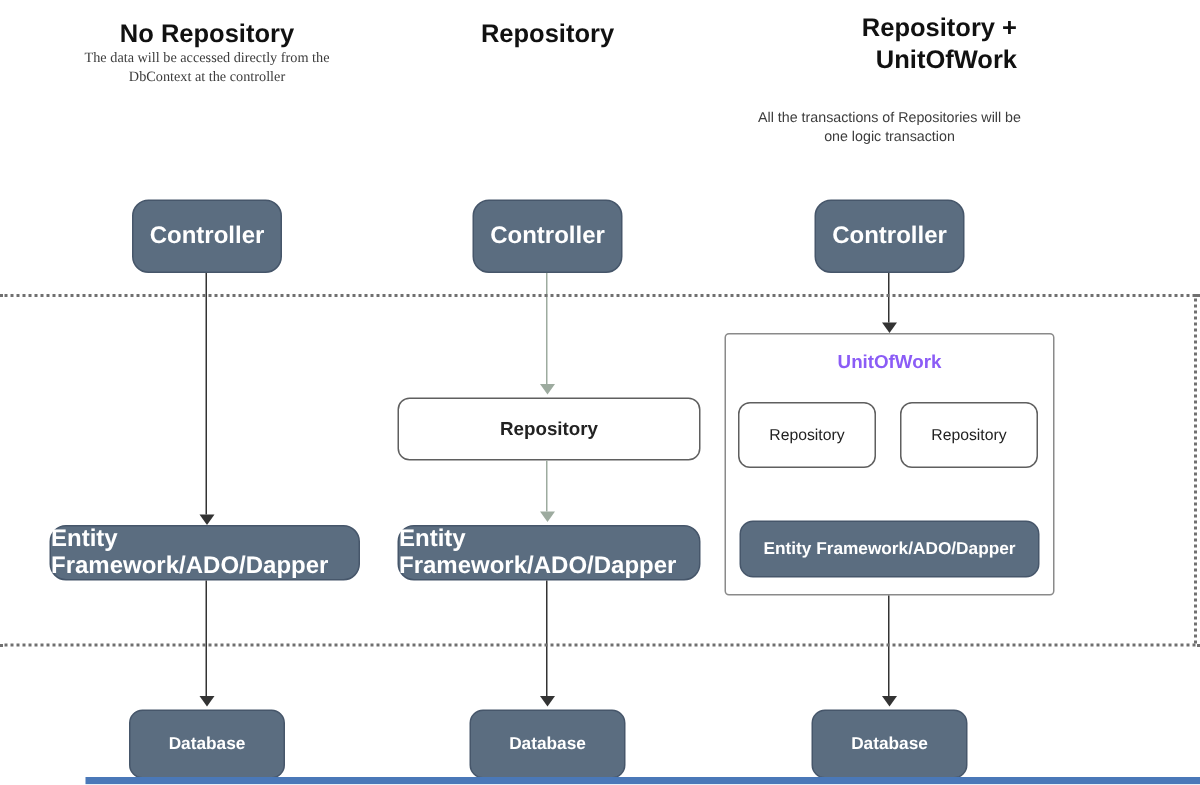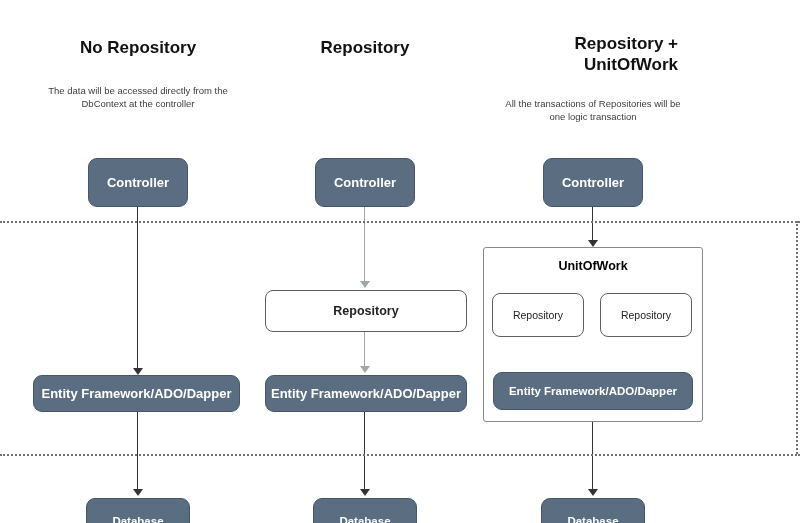--- a/index.html
+++ b/index.html
@@ -1,61 +1,61 @@
 <!DOCTYPE html>
 <html style="--box-fill: #5b6d80; --box-border: #46566a; --box-text: #ffffff; --white-box-border: #5f5f5f; --container-border: #8a8a8a; --dark-arrow: #333333; --light-arrow: #9dab9f; --dotted-line: #707070; --bottom-bar: #4a78b8;"><head>
 <meta charset="utf-8">
 <style>
   html,body{margin:0;padding:0;background:#ffffff;}
   #canvas{
     position:relative;width:800px;height:523px;background:#ffffff;overflow:hidden;
     font-family:"Liberation Sans","DejaVu Sans",sans-serif;color:#1a1a1a;
   }
-  .abs{position:absolute;margin-top:25px;}
+  .abs{position:absolute;}
   .col-title{
     font-size:17px;font-weight:bold;text-align:center;color:#111;line-height:1.25;
   }
   .col-desc{
     font-size:9.5px;color:#3c3c3c;text-align:center;line-height:1.4;
   }
   .slate-box{
     background:var(--box-fill,#5b6d80);
     border:1.5px solid var(--box-border,#46566a);
     border-radius:9px;color:var(--box-text,#ffffff);
     display:flex;align-items:center;justify-content:center;
     font-weight:bold;box-sizing:border-box;
   }
-  .slate-box.small-label{font-size:13px;}
+  .slate-box.small-label{font-size:16px;border-radius:11px;}
   .white-box{
     background:#ffffff;border:1.5px solid var(--white-box-border,#5f5f5f);
     border-radius:8px;display:flex;align-items:center;justify-content:center;
     box-sizing:border-box;color:#222;
   }
   .uow-container{
     background:#ffffff;border:1.5px solid var(--container-border,#8a8a8a);
     border-radius:3px;box-sizing:border-box;
   }
-  .uow-label{font-size:12.5px;font-weight:bold;text-align:center;color:#000000;}
+  .uow-label{font-size:12.5px;font-weight:bold;text-align:center;color:#8b5cf6;}
   .vline{width:0;}
   .vline.dark{border-left:1.5px solid var(--dark-arrow,#3a3a3a);}
   .vline.light{border-left:1.5px solid var(--light-arrow,#9dab9f);}
   .arrow-head{width:0;height:0;border-left:5px solid transparent;border-right:5px solid transparent;}
   .arrow-head.dark{border-top:7px solid var(--dark-arrow,#2a2a2a);}
   .arrow-head.light{border-top:7px solid var(--light-arrow,#93a295);}
   .hdot{left:0;right:0;height:0;border-top:2px dotted var(--dotted-line,#6e6e6e);}
   .vdot{width:0;border-left:2px dotted var(--dotted-line,#6e6e6e);}
   .bottom-bar{background:var(--bottom-bar,#4a78b8);}
 </style>
 </head>
 <body>
 
 <div id="canvas">
 
   <div class="abs col-title" style="left:28px;top:12px;width:220px;">No Repository</div>
-  <div class="abs col-desc" style="left:48px;top:59px;width:180px;">The data will be accessed directly from the DbContext at the controller</div>
+  <div class="abs col-desc" style="left:48px;top:33px;width:180px;font-family:Liberation Serif, serif;">The data will be accessed directly from the DbContext at the controller</div>
 
   <div class="abs slate-box small-label" style="left:88px;top:133px;width:100px;height:49px;">
     <span>Controller</span>
   </div>
 
   <div class="abs vline dark" style="left:137px;top:182px;height:161px;"></div>
   <div class="abs arrow-head dark" style="left:133px;top:343px;"></div>
 
   <div class="abs slate-box small-label" style="left:33px;top:350px;width:207px;height:37px;">
     <span>Entity Framework/ADO/Dapper</span>

